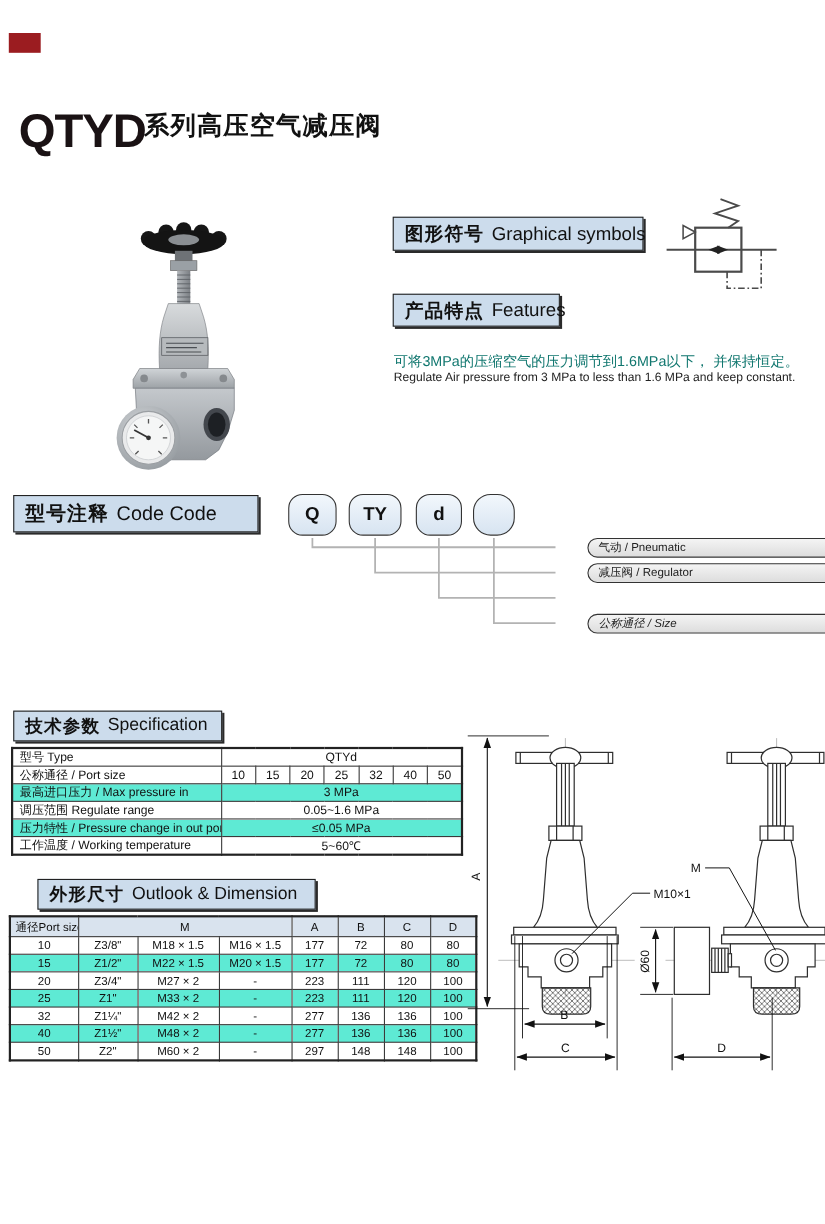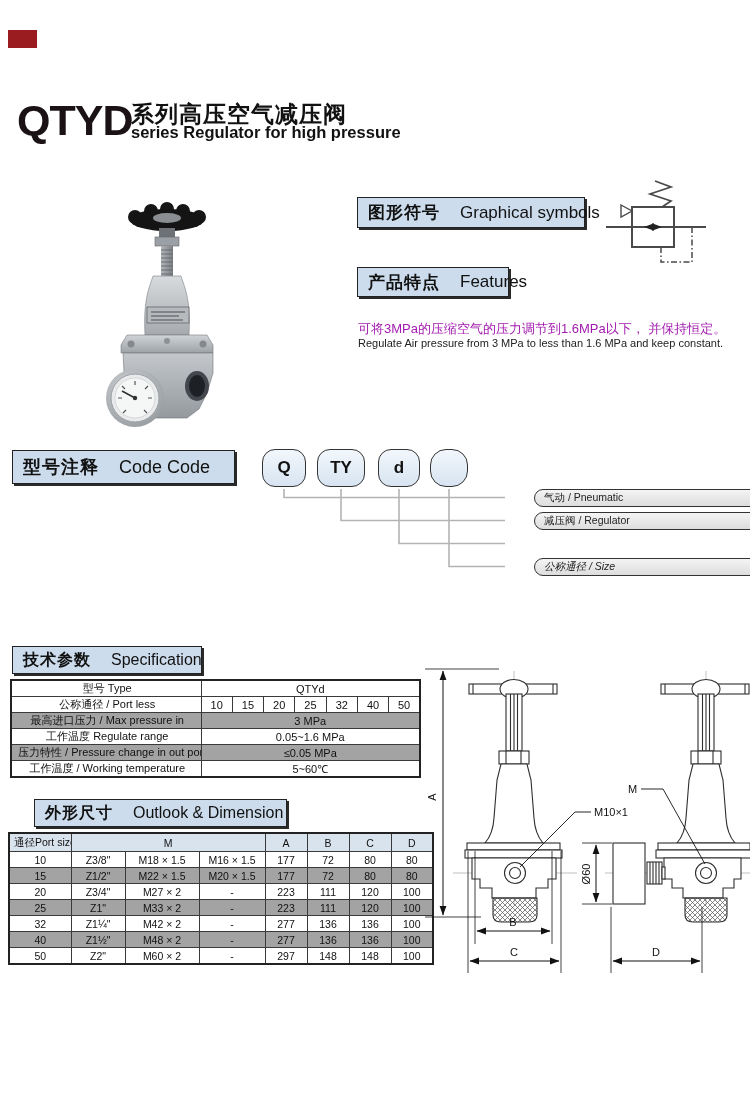--- a/index.html
+++ b/index.html
@@ -9,30 +9,30 @@
   
   .logo-block{position:absolute;left:8px;top:30px;width:29px;height:18px;background:#9b1c20;}
 
   
   .model-name{position:absolute;left:17px;top:96px;font-size:43px;font-weight:bold;letter-spacing:-1px;color:#1a1214;}
   .title-zh{position:absolute;left:131px;top:99px;font-size:23px;font-weight:bold;letter-spacing:1px;}
   .title-en{position:absolute;left:131px;top:123px;font-size:16.5px;font-weight:bold;}
 
   
   .section-head{position:absolute;background:#ccdcec;border:1px solid #222;box-shadow:2px 2px 0 0 #2a2a2a;
-                display:flex;align-items:center;padding:0 10px;white-space:nowrap;box-sizing:border-box;gap:13px;}
+                display:flex;align-items:center;padding:0 10px;white-space:nowrap;box-sizing:border-box;}
   .section-head .zh{font-weight:bold;letter-spacing:1px;}
   .section-head .en{margin-left:7px;}
   .head-graphical{left:357px;top:197px;width:228px;height:31px;font-size:17px;}
   .head-features{left:357px;top:267px;width:152px;height:30px;font-size:17px;}
   .head-order{left:12px;top:450px;width:223px;height:34px;font-size:18px;}
   .head-spec{left:12px;top:646px;width:190px;height:28px;font-size:16px;}
   .head-dim{left:12px;top:799px;width:253px;height:28px;font-size:16px;margin-left:22px;}
 
-  .feat-zh{position:absolute;left:358px;top:320px;width:370px;font-size:13px;color:#a21caf;}
+  .feat-zh{position:absolute;left:358px;top:320px;width:370px;font-size:13px;color:#0f766e;}
   .feat-en{position:absolute;left:358px;top:337px;width:370px;font-size:11px;color:#222;}
 
   
   .code-chip{position:absolute;top:449px;height:38px;border:1.5px solid #333;border-radius:13px;
              background:linear-gradient(180deg,#f2f7fc 0%,#d7e4f1 100%);
              display:flex;align-items:center;justify-content:center;
              font-size:17px;font-weight:bold;box-sizing:border-box;}
   .chip-q{left:262px;width:44px;}
   .chip-ty{left:317px;width:48px;}
   .chip-d{left:378px;width:42px;}
@@ -40,44 +40,43 @@
   .pill{position:absolute;left:534px;width:240px;height:18px;border:1px solid #333;border-radius:9px;
         background:linear-gradient(180deg,#f4f4f4,#ddd);font-size:10.5px;color:#222;
         display:flex;align-items:center;padding-left:9px;box-sizing:border-box;white-space:nowrap;}
   .pill-1{top:489px;} .pill-2{top:512px;} .pill-3{top:535px;} .pill-4{top:558px;font-style:italic;}
   .order-lines{position:absolute;left:262px;top:487px;}
 
   
   table{border-collapse:collapse;table-layout:fixed;}
   td,th{border:1px solid #3a3a3a;padding:0 4px;height:15px;overflow:hidden;white-space:nowrap;}
   .spec-table{position:absolute;left:10px;top:679px;width:411px;font-size:11px;border:2px solid #222;}
-  .spec-table td.lbl{text-align:center;padding-left:6px;}
+  .spec-table td.lbl{text-align:left;padding-left:6px;}
   .spec-table td.val{text-align:center;}
   .dim-table{position:absolute;left:8px;top:832px;width:424px;font-size:10.5px;border:2px solid #222;}
   .dim-table th{background:#d9e3ee;font-weight:normal;text-align:center;height:17px;}
   .dim-table td{text-align:center;}
-  tr.shade{background:#a3a3a3;}
+  tr.shade{background:#5eead4;}
 
   
   .photo-svg{position:absolute;left:85px;top:195px;}
   .symbol-svg{position:absolute;left:600px;top:178px;}
   .drawings-svg{position:absolute;left:425px;top:655px;}
   svg text{font-family:"Liberation Sans", sans-serif;}
   .dwg-label{font-size:11px;fill:#111;}
 </style>
 </head>
 <body>
 
 <div class="page">
 
   <div class="logo-block"></div>
 
   <div class="model-name">QTYD</div>
   <div class="title-zh">系列高压空气减压阀</div>
-  <div class="title-en">series Regulator for high pressure</div>
 
   <svg class="photo-svg" width="220" height="245" viewBox="0 0 220 245">
     <defs>
       <linearGradient id="bellG" x1="0" y1="0" x2="0" y2="1">
         <stop offset="0" stop-color="#d8dbdd"></stop>
           <stop offset="1" stop-color="#a6aaae"></stop>
       </linearGradient>
       <linearGradient id="bodyG" x1="0" y1="0" x2="0" y2="1">
         <stop offset="0" stop-color="#c4c8cc"></stop>
           <stop offset="1" stop-color="#94999e"></stop>
@@ -190,35 +189,35 @@
         <col>
         <col>
         <col>
       </colgroup>
     <tbody>
         <tr>
       <td class="lbl">型号 Type</td>
       <td class="val" colspan="7">QTYd</td>
     </tr>
     <tr>
-      <td class="lbl">公称通径 / Port less</td>
+      <td class="lbl">公称通径 / Port size</td>
       <td class="val">10</td>
       <td class="val">15</td>
       <td class="val">20</td>
       <td class="val">25</td>
       <td class="val">32</td>
       <td class="val">40</td>
       <td class="val">50</td>
     </tr>
     <tr class="shade">
       <td class="lbl">最高进口压力 / Max pressure in</td>
       <td class="val" colspan="7">3 MPa</td>
     </tr>
     <tr>
-      <td class="lbl">工作温度  Regulate range</td>
+      <td class="lbl">调压范围  Regulate range</td>
       <td class="val" colspan="7">0.05~1.6 MPa</td>
     </tr>
     <tr class="shade">
       <td class="lbl">压力特性 / Pressure change in out port</td>
       <td class="val" colspan="7">≤0.05 MPa</td>
     </tr>
     <tr>
       <td class="lbl">工作温度 / Working temperature</td>
       <td class="val" colspan="7">5~60℃</td>
     </tr>

